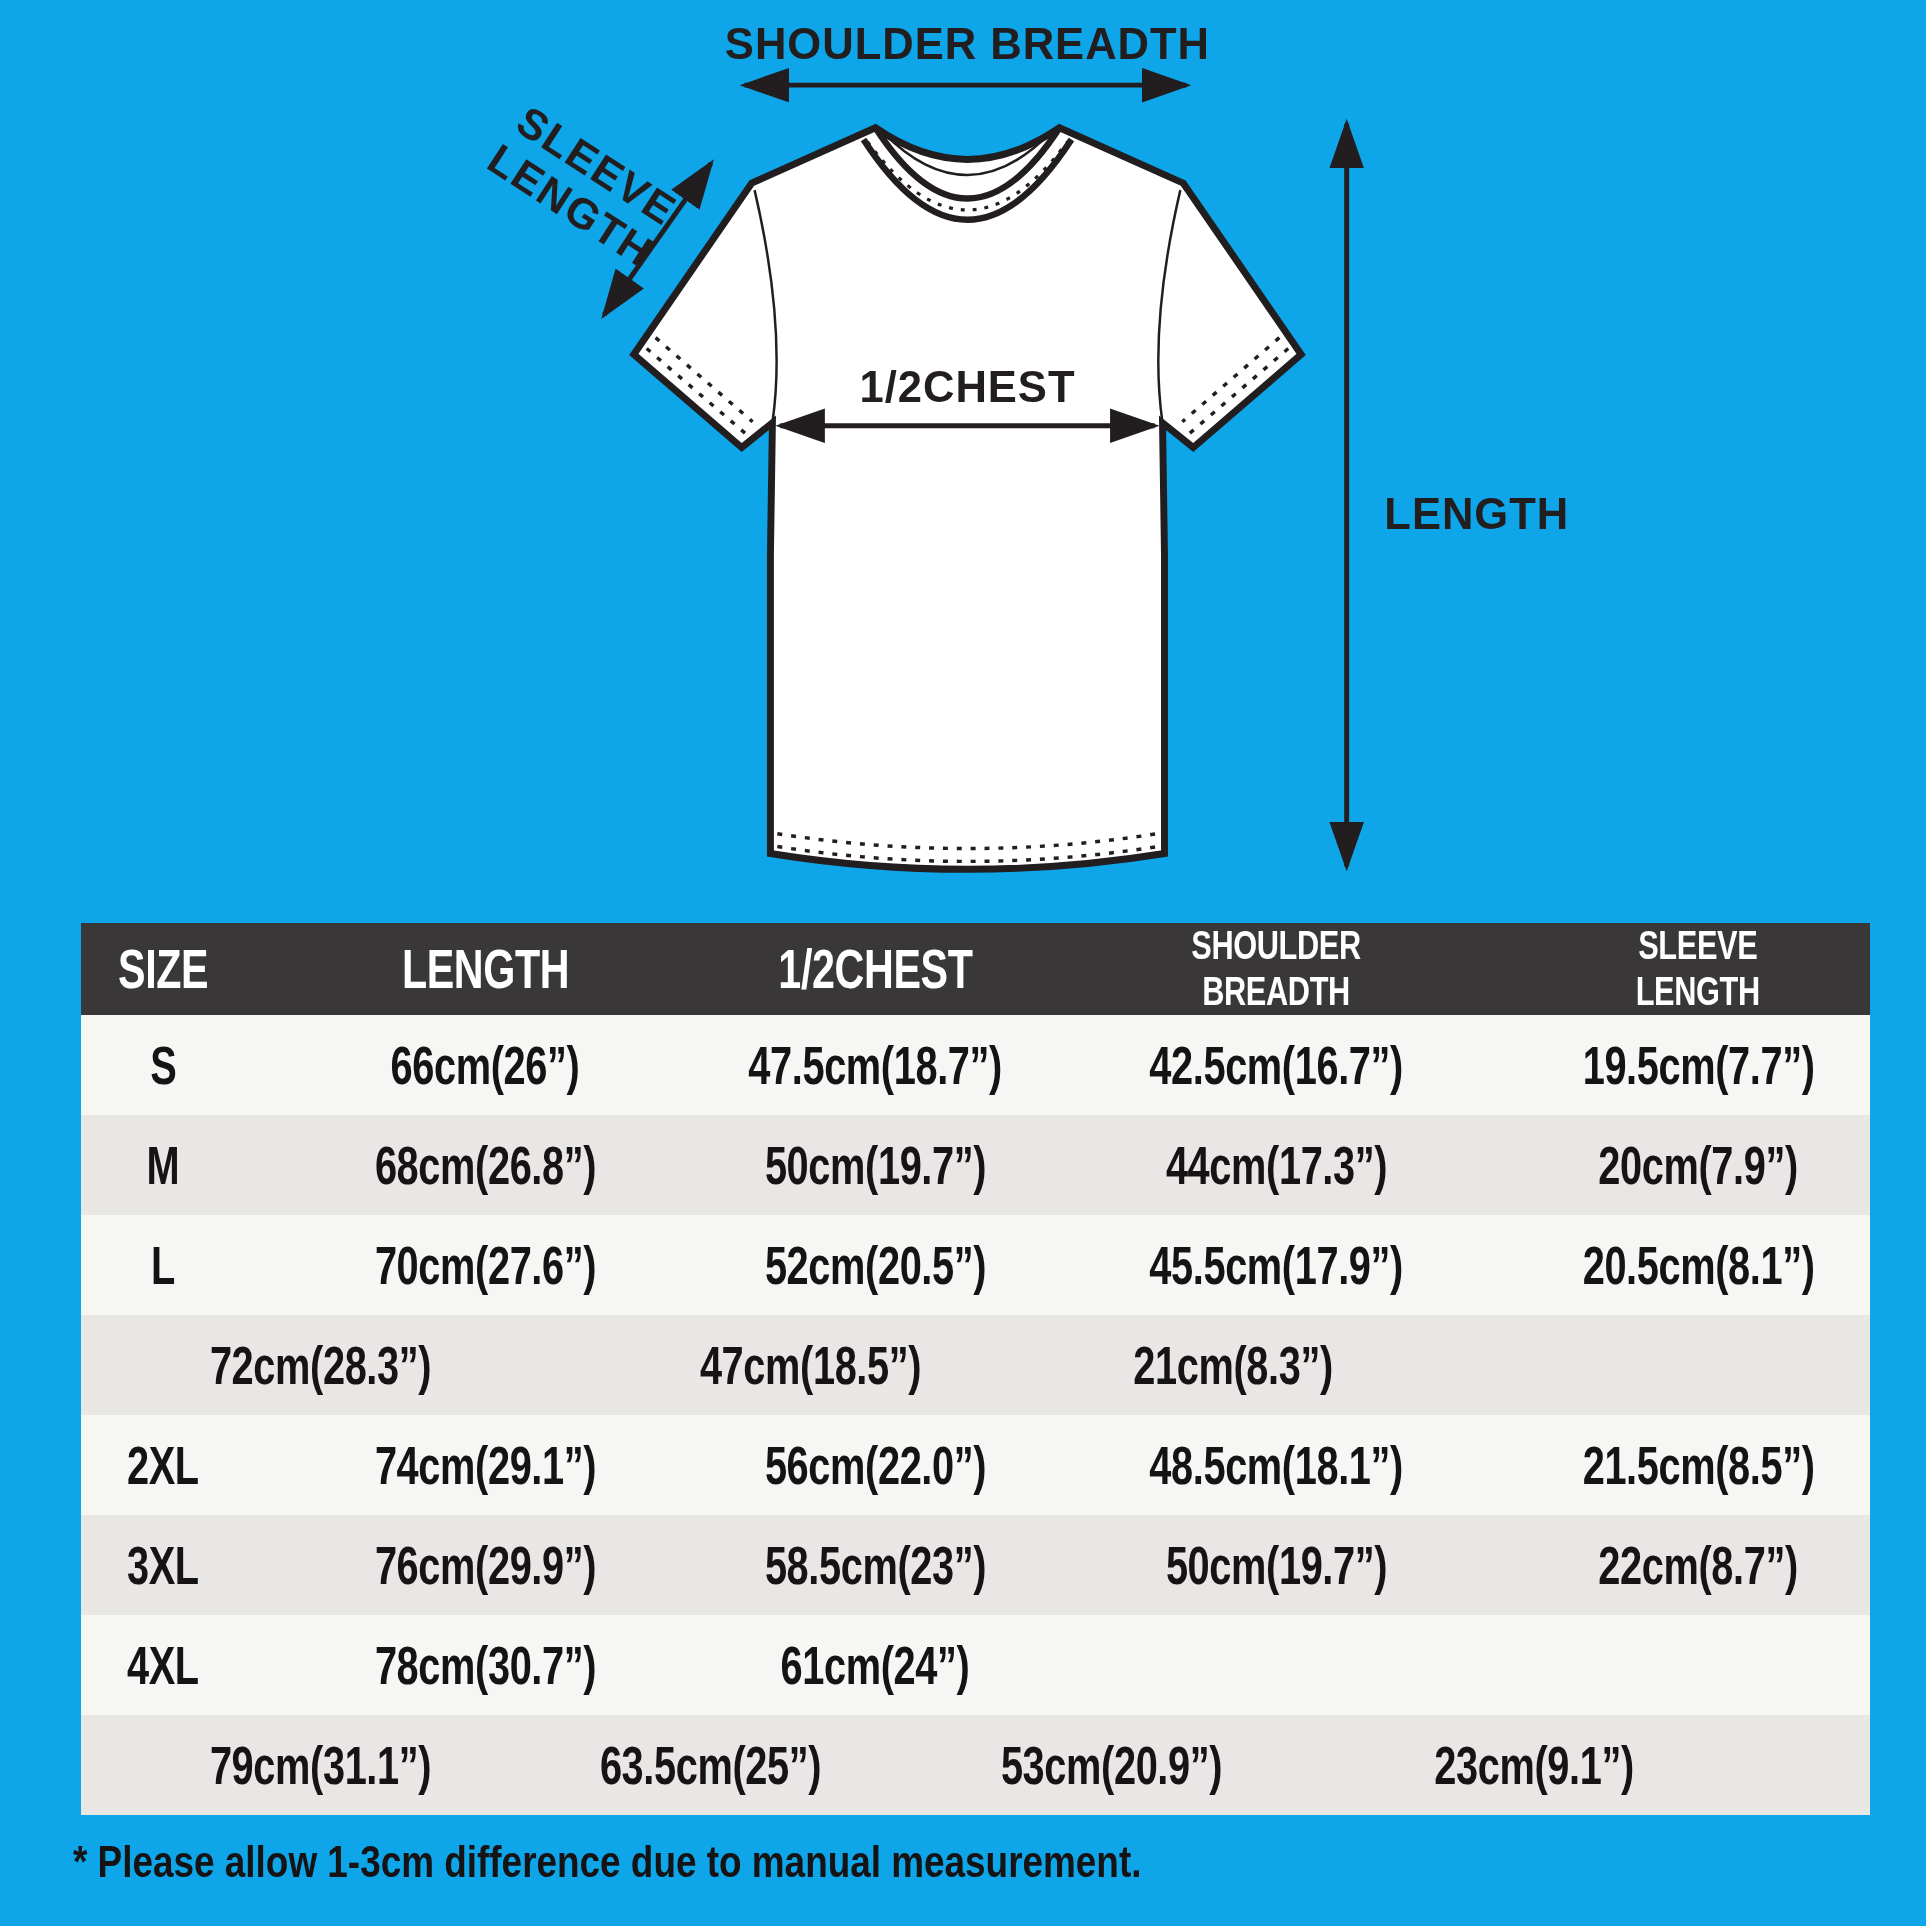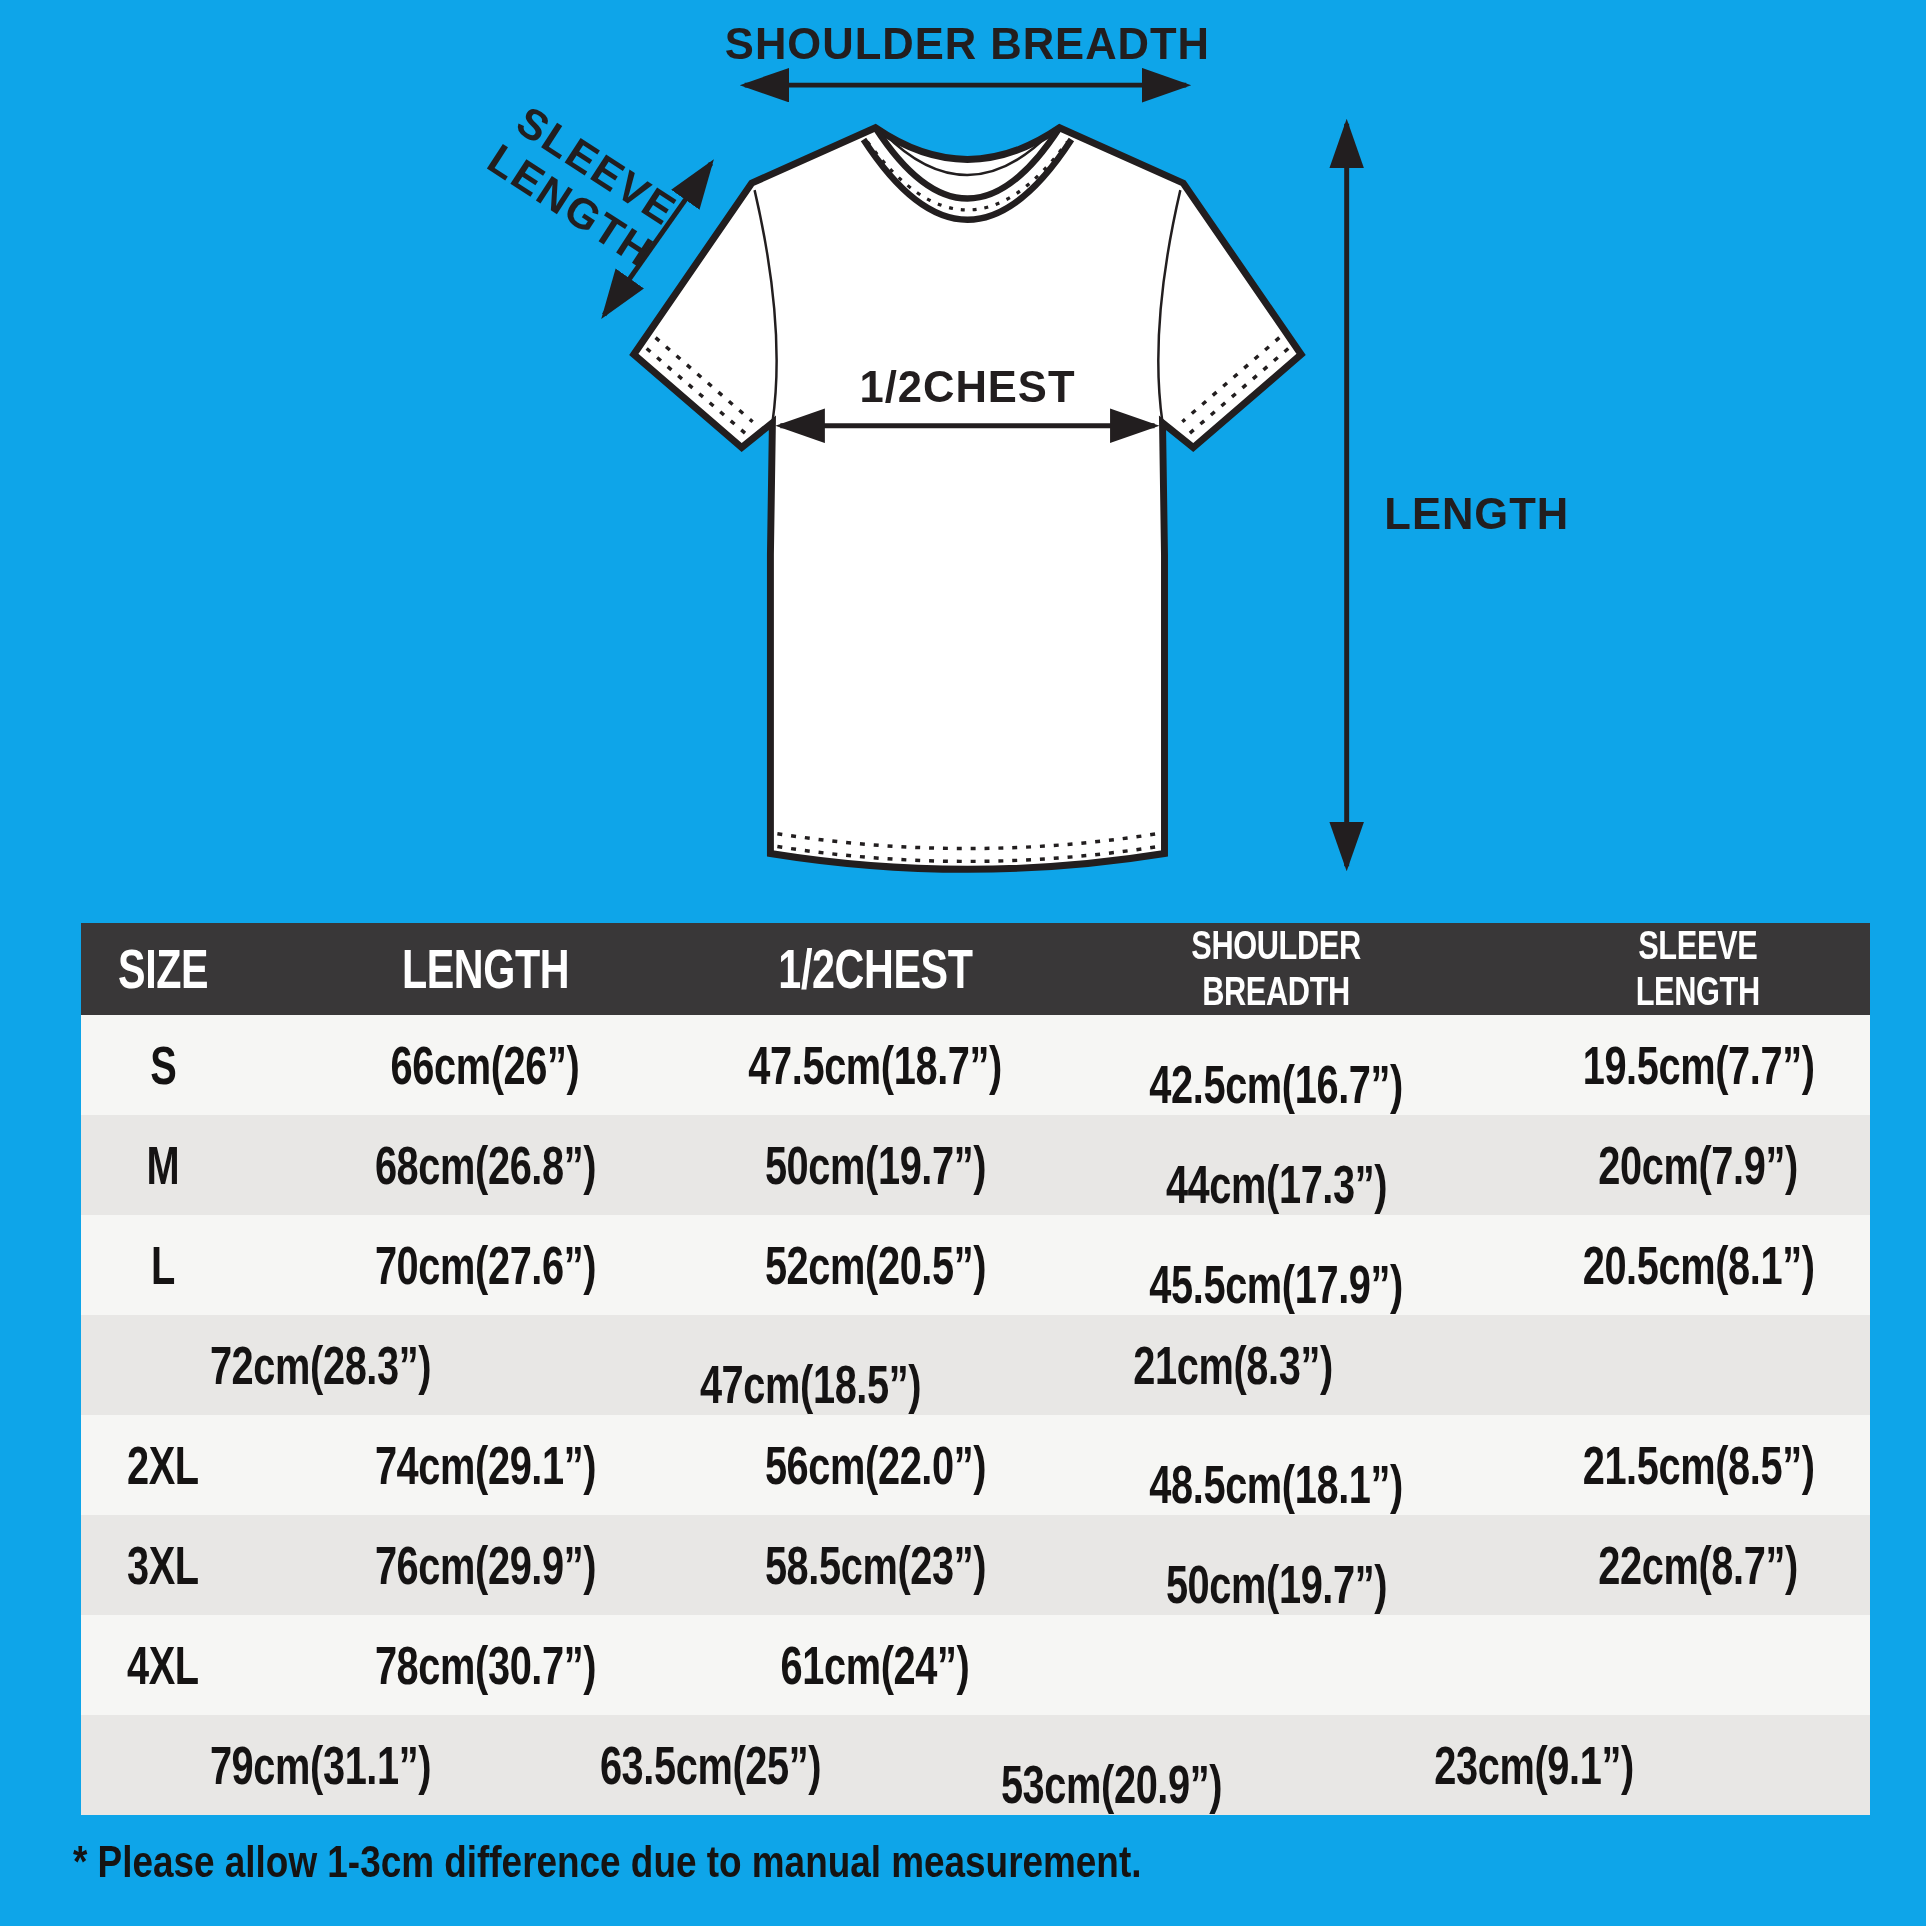--- a/index.html
+++ b/index.html
@@ -12,21 +12,21 @@
   .lbl{font-family:"Liberation Sans",sans-serif;font-weight:bold;fill:#221e1f;}
 
   
   #size-table{position:absolute;left:81px;top:903px;width:1789px;margin-top:20px;}
   .tr{display:flex;width:100%;}
   .tr.head{background:#393738;color:#ffffff;height:92px;}
   .tr.body{height:100px;}
   .tr.body:nth-child(odd){background:#f6f6f4;}
   .tr.body:nth-child(even){background:#e8e7e5;}
   .td{display:flex;align-items:center;justify-content:center;overflow:hidden;}
-  .c1{width:9.2%;}.c2{width:26.8%;}.c3{width:16.8%;}.c4{width:28%;align-items:flex-end;}.c5{width:19.2%;}
+  .c1{width:9.2%;}.c2{width:26.8%;}.c3{width:16.8%;}.c4{width:28%;}.c5{width:19.2%;}
   .cx{display:inline-block;transform:scaleX(0.75);transform-origin:center;
       white-space:pre-line;text-align:center;font-weight:bold;letter-spacing:-0.5px;}
   .tr.head .c1 .cx,.tr.head .c2 .cx,.tr.head .c3 .cx{font-size:55px;}
   .tr.head .c4 .cx,.tr.head .c5 .cx{font-size:41px;line-height:1.12;}
   .tr.body .cx{font-size:53px;color:#151313;}
 
   
   #note{position:absolute;left:73px;top:1836px;font-size:45px;font-weight:bold;
         transform:scaleX(0.82);transform-origin:left center;white-space:nowrap;color:#151313;}
 </style>

